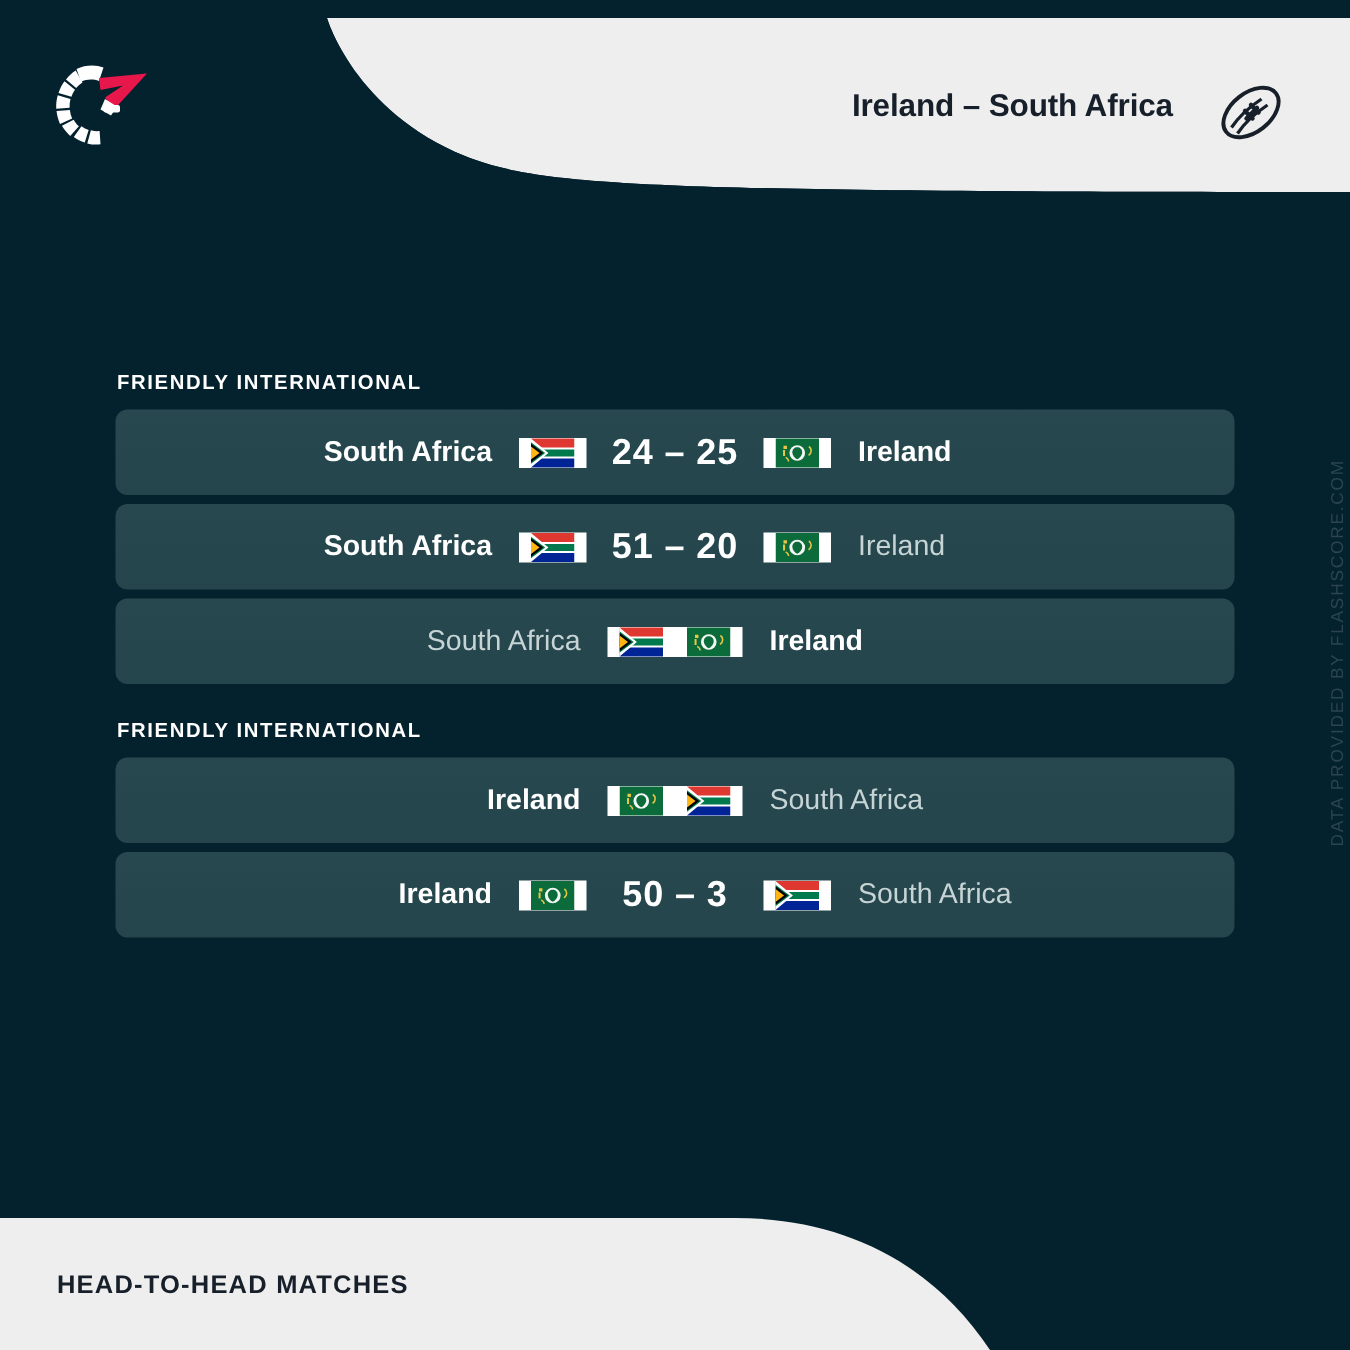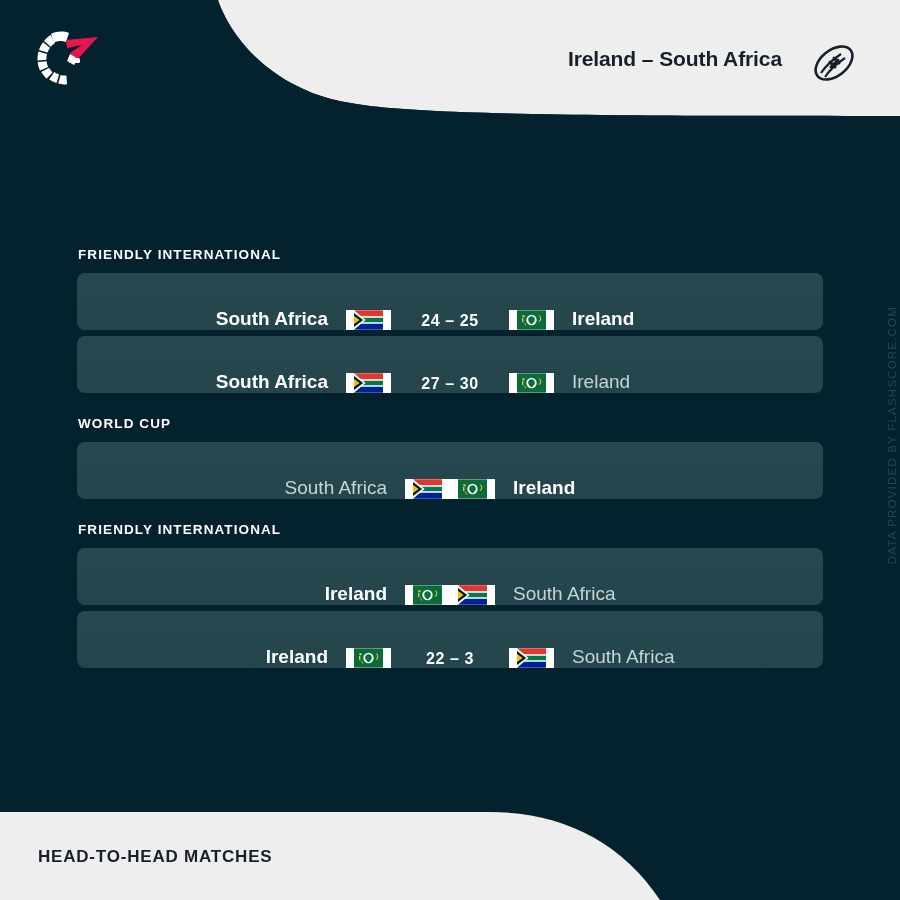--- a/index.html
+++ b/index.html
@@ -5,21 +5,21 @@
   html,body{margin:0;padding:0;}
   body{
     width:900px;height:900px;
     background:#04212e;
     font-family:"Liberation Sans", sans-serif;
     overflow:hidden;position:relative;
   }
 
   
   .header{
-    position:absolute;left:0;top:0;width:900px;height:122px;
+    position:absolute;left:0;top:12px;width:900px;height:122px;
     background:#04212e;overflow:hidden;
   }
   .header-sheet{
     position:absolute;left:0;top:0;width:900px;height:122px;
   }
   .logo{
     position:absolute;left:30px;top:28px;width:68px;height:62px;
   }
   .header-title{
     position:absolute;right:118px;top:0;height:118px;
@@ -39,21 +39,21 @@
     position:absolute;left:77px;top:125px;width:746px;
   }
   .section-label{
     color:#ffffff;font-size:13.5px;font-weight:bold;
     letter-spacing:1.1px;margin:0 0 11px 1px;
     text-transform:uppercase;
   }
   .section-label.spaced{margin-top:23px;}
 
   .match-row{
-    position:relative;display:flex;align-items:flex-end;
+    position:relative;display:flex;align-items:center;
     height:57px;width:746px;margin-bottom:6px;
     border-radius:8px;
     background:linear-gradient(180deg,#27484e 0%,#23454b 100%);
     overflow:hidden;
   }
   .team{
     flex:1;display:flex;align-items:center;
     font-size:19px;color:#c7d4d6;white-space:nowrap;
   }
   .team.home{justify-content:flex-end;padding-right:18px;}
@@ -62,21 +62,21 @@
 
   .flagcell{
     width:45px;min-width:45px;background:#ffffff;
     display:flex;align-items:center;justify-content:center;
   }
   .flag{width:29px;height:20px;display:block;}
 
   .score{
     width:118px;min-width:118px;
     display:flex;align-items:center;justify-content:center;
-    color:#ffffff;font-size:16px;font-weight:bold;
+    color:#ffffff;font-size:24px;font-weight:bold;
     letter-spacing:0.6px;
   }
 
   
   .watermark{
     position:absolute;right:2px;top:306px;
     color:#2b4450;font-size:11.5px;letter-spacing:1.2px;
     writing-mode:vertical-rl;transform:rotate(180deg);
     white-space:nowrap;font-weight:normal;
   }
@@ -172,35 +172,34 @@
           <rect width="30" height="20" fill="#fff"></rect>
           <path d="M0,0 H30 V6.2 H0 Z" fill="#de3831"></path>
           <path d="M0,13.8 H30 V20 H0 Z" fill="#002395"></path>
           <path d="M0,7.6 H30 V12.4 H0 Z" fill="#007a4d"></path>
           <path d="M0,0 L12,10 L0,20 Z" fill="#fff"></path>
           <path d="M0,2.6 L9.8,10 L0,17.4 Z" fill="#007a4d"></path>
           <path d="M0,3.6 L8.4,10 L0,16.4 Z" fill="#000"></path>
           <path d="M0,5.6 L5.9,10 L0,14.4 Z" fill="#ffb612"></path>
         </svg>
       </div>
-      <div class="score">27 – 30</div>
+      <div class="score">51 – 20</div>
       <div class="flagcell">
         <svg class="flag" viewBox="0 0 30 20">
           <rect width="30" height="20" fill="#0b6b3a"></rect>
           <circle cx="15" cy="10" r="5.4" fill="#f2f7f3"></circle>
           <path d="M15,6 C16.9,6 18.4,7.4 18.4,9.4 C18.4,11.6 16.7,13.4 15,14.3 C13.3,13.4 11.6,11.6 11.6,9.4 C11.6,7.4 13.1,6 15,6 Z" fill="#0b6b3a"></path>
           <path d="M5.5,5 h2.4 v2.2 h-2.4 Z M5.2,8 h1.4 v4 h-1.4 Z" fill="#e8c547"></path>
           <path d="M23,5.5 c1,0.6 1.6,1.7 1.6,3 0,1.4 -0.8,2.5 -1.8,3.2" fill="none" stroke="#e8c547" stroke-width="1.1"></path>
           <path d="M7,13 c1.2,0.6 2,1.6 2,2.8" fill="none" stroke="#e8c547" stroke-width="1"></path>
         </svg>
       </div>
       <div class="team away">Ireland</div>
     </div>
 
-    <div class="section-label spaced">WORLD CUP</div>
 
     <div class="match-row">
       <div class="team home">South Africa</div>
       <div class="flagcell">
         <svg class="flag" viewBox="0 0 30 20">
           <rect width="30" height="20" fill="#fff"></rect>
           <path d="M0,0 H30 V6.2 H0 Z" fill="#de3831"></path>
           <path d="M0,13.8 H30 V20 H0 Z" fill="#002395"></path>
           <path d="M0,7.6 H30 V12.4 H0 Z" fill="#007a4d"></path>
           <path d="M0,0 L12,10 L0,20 Z" fill="#fff"></path>
@@ -256,21 +255,21 @@
       <div class="flagcell">
         <svg class="flag" viewBox="0 0 30 20">
           <rect width="30" height="20" fill="#0b6b3a"></rect>
           <circle cx="15" cy="10" r="5.4" fill="#f2f7f3"></circle>
           <path d="M15,6 C16.9,6 18.4,7.4 18.4,9.4 C18.4,11.6 16.7,13.4 15,14.3 C13.3,13.4 11.6,11.6 11.6,9.4 C11.6,7.4 13.1,6 15,6 Z" fill="#0b6b3a"></path>
           <path d="M5.5,5 h2.4 v2.2 h-2.4 Z M5.2,8 h1.4 v4 h-1.4 Z" fill="#e8c547"></path>
           <path d="M23,5.5 c1,0.6 1.6,1.7 1.6,3 0,1.4 -0.8,2.5 -1.8,3.2" fill="none" stroke="#e8c547" stroke-width="1.1"></path>
           <path d="M7,13 c1.2,0.6 2,1.6 2,2.8" fill="none" stroke="#e8c547" stroke-width="1"></path>
         </svg>
       </div>
-      <div class="score">22 – 3</div>
+      <div class="score">50 – 3</div>
       <div class="flagcell">
         <svg class="flag" viewBox="0 0 30 20">
           <rect width="30" height="20" fill="#fff"></rect>
           <path d="M0,0 H30 V6.2 H0 Z" fill="#de3831"></path>
           <path d="M0,13.8 H30 V20 H0 Z" fill="#002395"></path>
           <path d="M0,7.6 H30 V12.4 H0 Z" fill="#007a4d"></path>
           <path d="M0,0 L12,10 L0,20 Z" fill="#fff"></path>
           <path d="M0,2.6 L9.8,10 L0,17.4 Z" fill="#007a4d"></path>
           <path d="M0,3.6 L8.4,10 L0,16.4 Z" fill="#000"></path>
           <path d="M0,5.6 L5.9,10 L0,14.4 Z" fill="#ffb612"></path>

